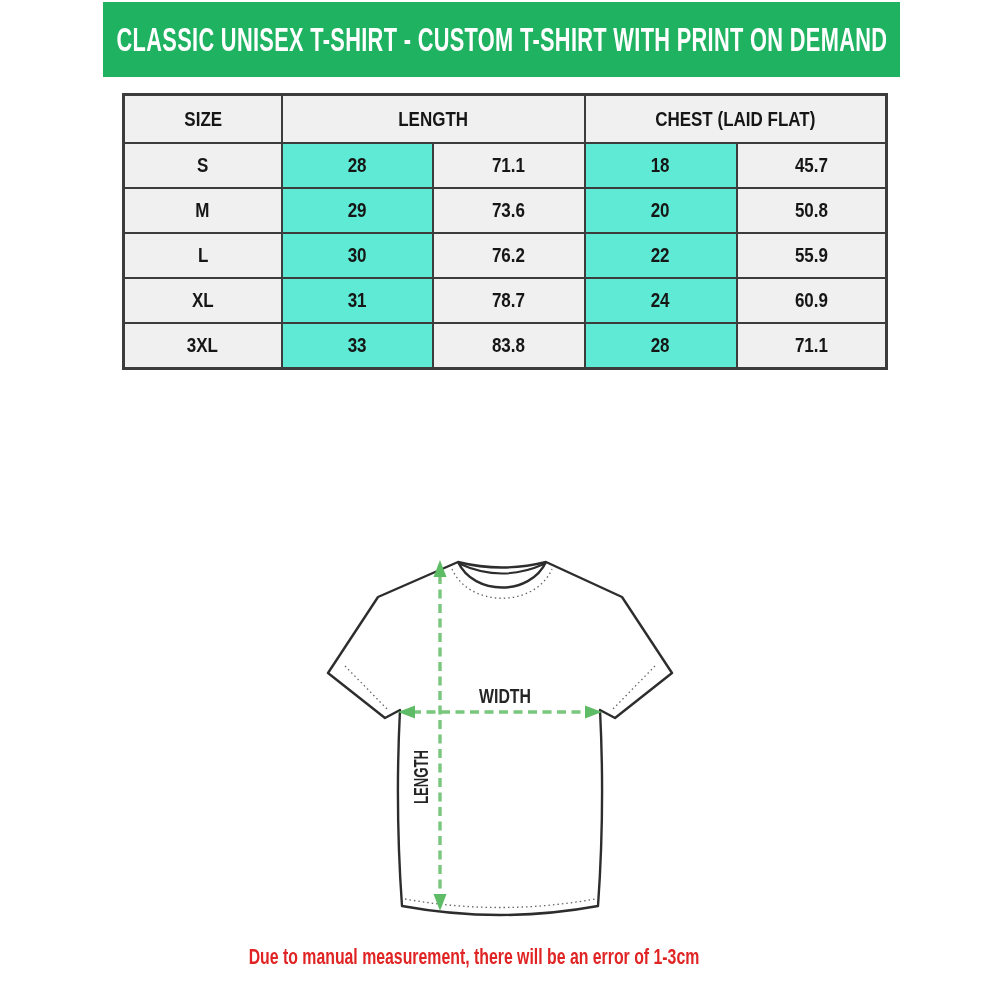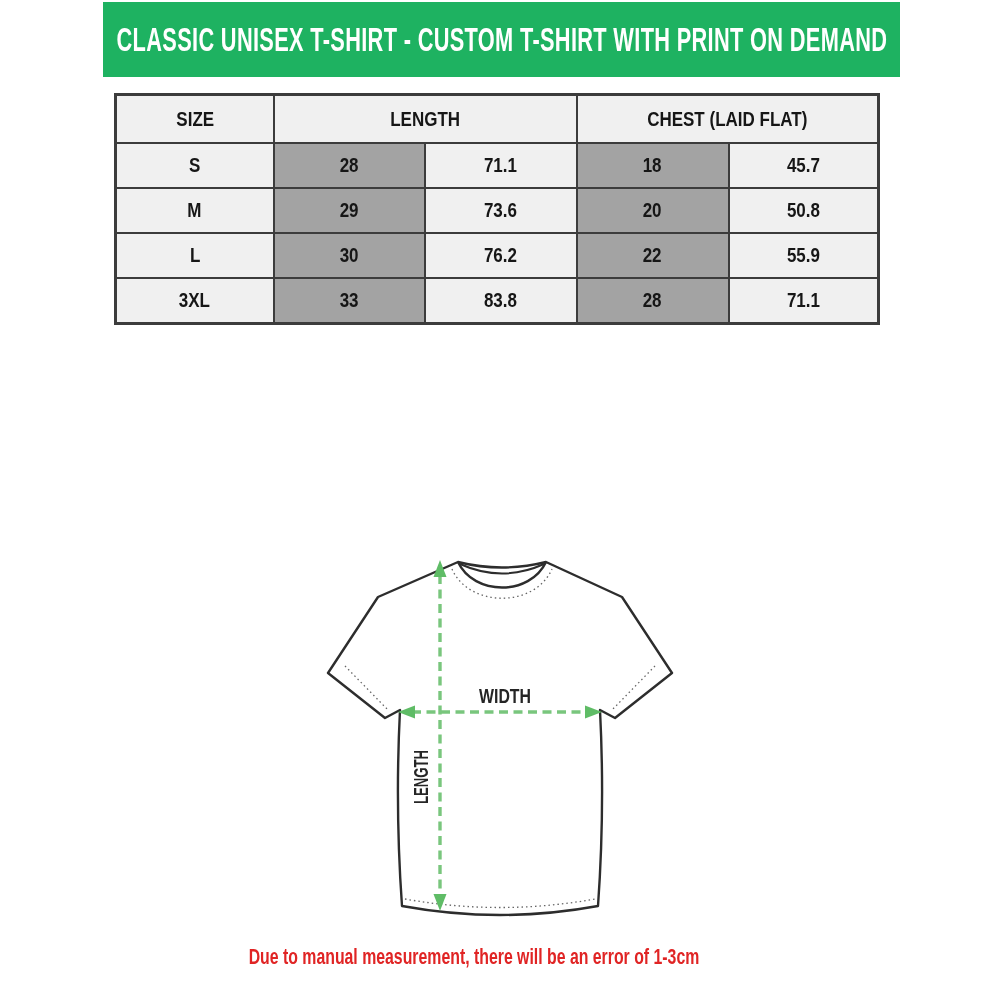--- a/index.html
+++ b/index.html
@@ -9,29 +9,29 @@
   }
   .banner{
     position:absolute;left:103px;top:2px;width:797px;height:75px;
     background:#1eb261;display:flex;align-items:center;justify-content:center;
   }
   .banner-text{
     color:#ffffff;font-weight:bold;font-size:33px;letter-spacing:.5px;
     white-space:nowrap;display:inline-block;transform:scaleX(.66);transform-origin:center;
   }
   table.size-table{
-    position:absolute;left:114px;top:93px;width:763px;
+    position:absolute;left:122px;top:93px;width:763px;
     border-collapse:collapse;table-layout:fixed;border:3px solid #3c3c3c;
   }
   .size-table th,.size-table td{
     border:2px solid #3c3c3c;text-align:center;vertical-align:middle;
     font-weight:bold;color:#161616;font-size:20px;padding:0;
   }
   .size-table th{height:46px;background:#f0f0f0;}
-  .size-table td{height:43px;background:#a3a3a3;}
+  .size-table td{height:43px;background:#5eead4;}
   .size-table td.c-size,.size-table td.c-gray{background:#f0f0f0;}
   .cond{display:inline-block;transform:scaleX(.85);transform-origin:center;white-space:nowrap;}
   .diagram{position:absolute;left:300px;top:545px;width:400px;height:400px;}
   .footer-note{position:absolute;left:0;top:944px;width:948px;text-align:center;}
   .footer-note .note-text{
     display:inline-block;transform:scaleX(.72);transform-origin:center;
     font-weight:bold;font-size:22px;color:#e02424;white-space:nowrap;
   }
 </style>
 </head>
@@ -72,20 +72,27 @@
         <td class="c-gray"><span class="cond">50.8</span></td>
       </tr>
       <tr>
         <td class="c-size"><span class="cond">L</span></td>
         <td class="c-white"><span class="cond">30</span></td>
         <td class="c-gray"><span class="cond">76.2</span></td>
         <td class="c-white"><span class="cond">22</span></td>
         <td class="c-gray"><span class="cond">55.9</span></td>
       </tr>
       <tr>
+        <td class="c-size"><span class="cond">XL</span></td>
+        <td class="c-white"><span class="cond">31</span></td>
+        <td class="c-gray"><span class="cond">78.7</span></td>
+        <td class="c-white"><span class="cond">24</span></td>
+        <td class="c-gray"><span class="cond">60.9</span></td>
+      </tr>
+      <tr>
         <td class="c-size"><span class="cond">3XL</span></td>
         <td class="c-white"><span class="cond">33</span></td>
         <td class="c-gray"><span class="cond">83.8</span></td>
         <td class="c-white"><span class="cond">28</span></td>
         <td class="c-gray"><span class="cond">71.1</span></td>
       </tr>
     </tbody>
 </table>
 
 <div class="diagram">

